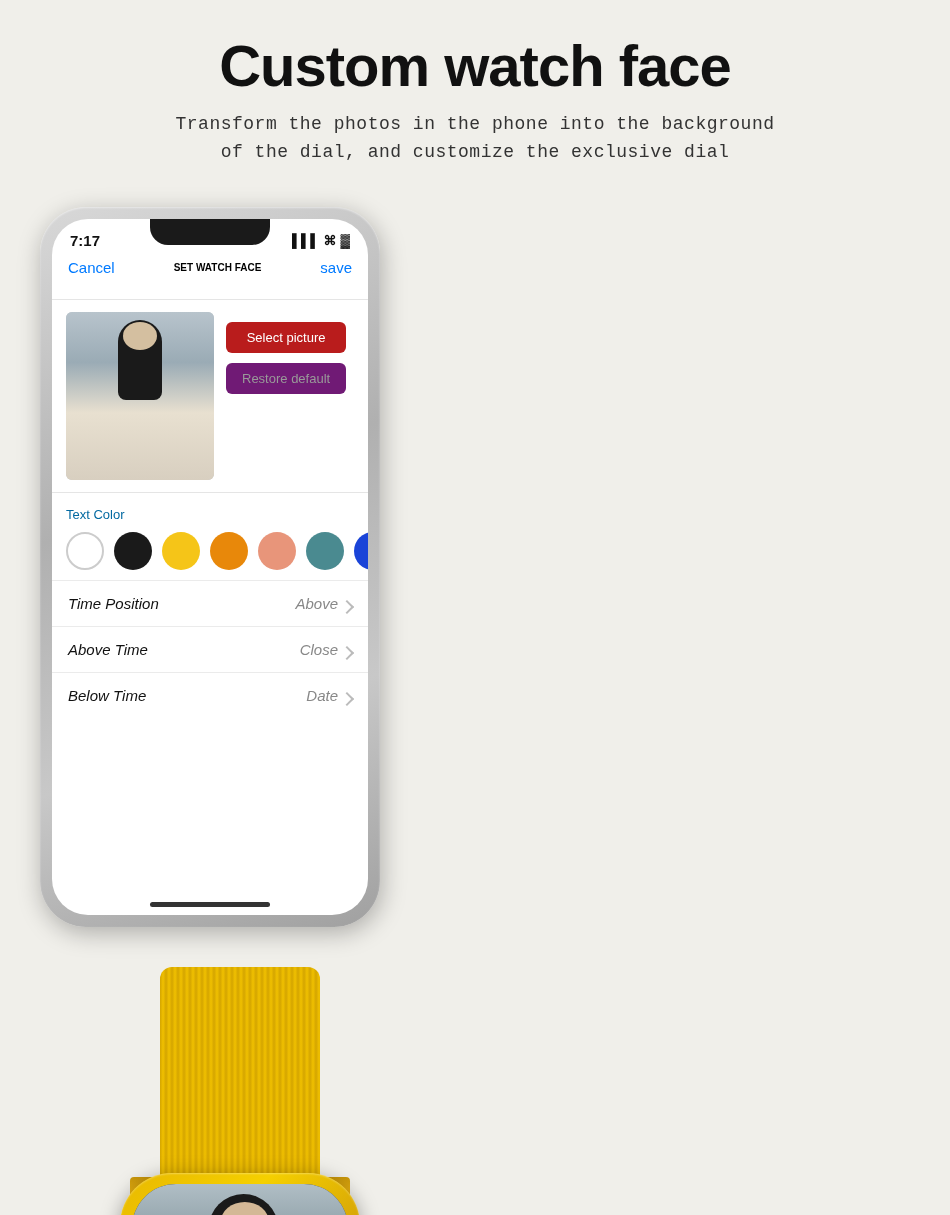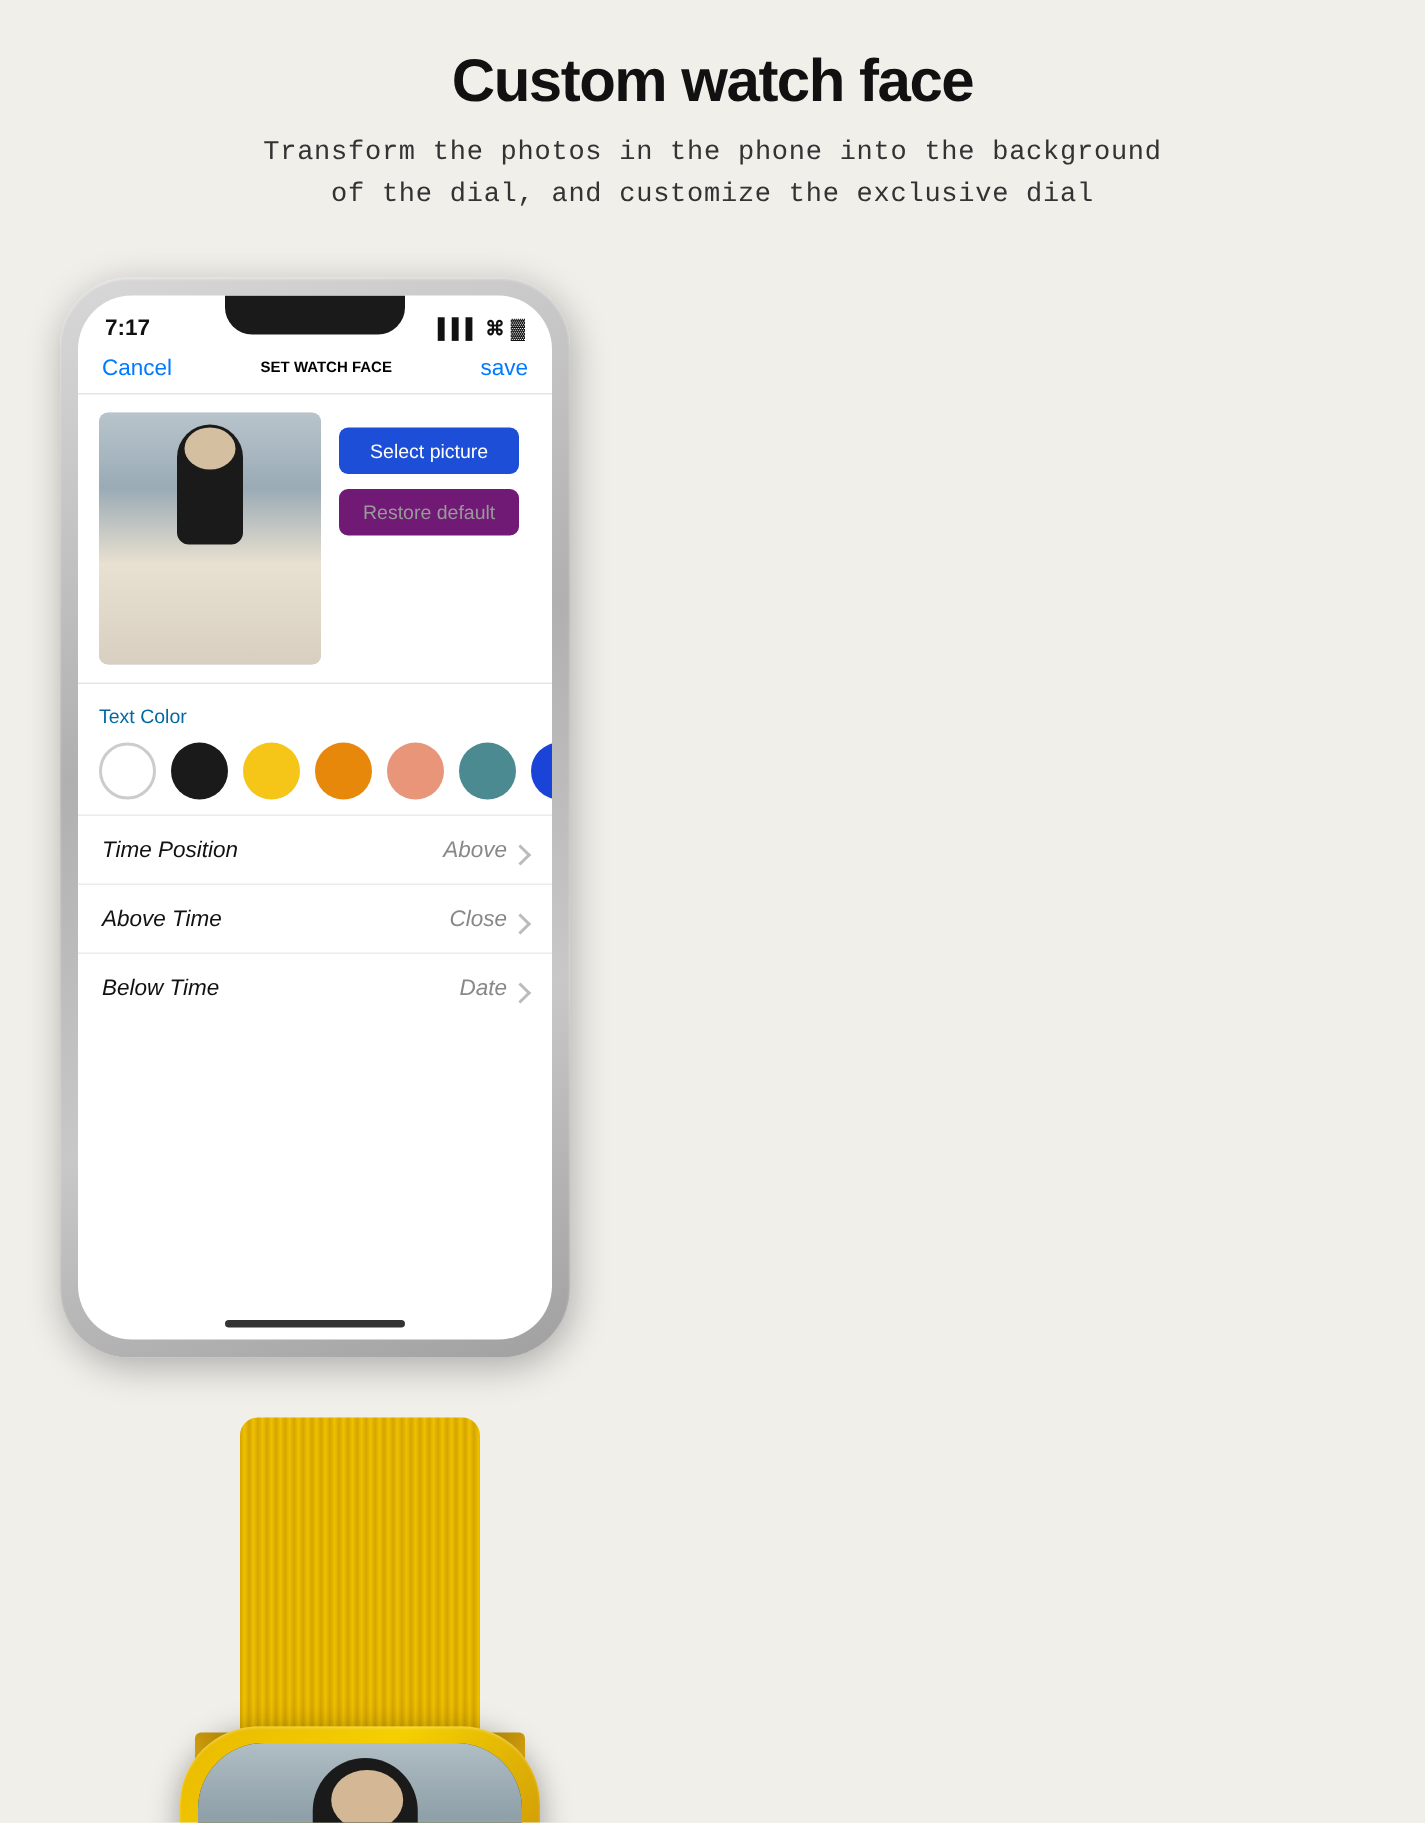--- a/index.html
+++ b/index.html
@@ -12,21 +12,21 @@
       position: relative;
     }
 
     
     .header {
       text-align: center;
       padding-top: 32px;
       padding-bottom: 10px;
     }
     .main-title {
-      font-size: 40px;
+      font-size: 58px;
       font-weight: 900;
       color: #111;
       letter-spacing: -1px;
       font-family: Arial, sans-serif;
     }
     .subtitle {
       font-size: 18px;
       color: #333;
       margin-top: 12px;
       line-height: 1.55;
@@ -93,21 +93,21 @@
       height: 36px;
     }
     .status-time { font-size: 15px; font-weight: 700; }
     .status-icons { display: flex; align-items: center; gap: 4px; font-size: 13px; }
 
     
     .nav-bar {
       display: flex;
       justify-content: space-between;
       align-items: center;
-      padding: 4px 16px 8px;
+      padding: 4px 16px 23px;
       border-bottom: 1px solid #e5e5e5;
     }
     .nav-cancel { color: #007aff; font-size: 15px; font-family: Arial, sans-serif; }
     .nav-title { font-size: 10px; font-weight: 700; font-family: Arial, sans-serif; color: #000; }
     .nav-save { color: #007aff; font-size: 15px; font-family: Arial, sans-serif; }
 
     
     .photo-area {
       display: flex;
       gap: 12px;
@@ -162,21 +162,21 @@
     .photo-btn {
       padding: 8px 16px;
       border-radius: 6px;
       font-size: 13px;
       font-family: Arial, sans-serif;
       text-align: center;
       cursor: pointer;
       border: none;
     }
     .btn-select {
-      background: #1d4ed8;
+      background: #b91c1c;
       color: #fff;
     }
     .btn-restore {
       background: #701a75;
       color: #999;
     }
 
     
     .divider {
       height: 1px;

